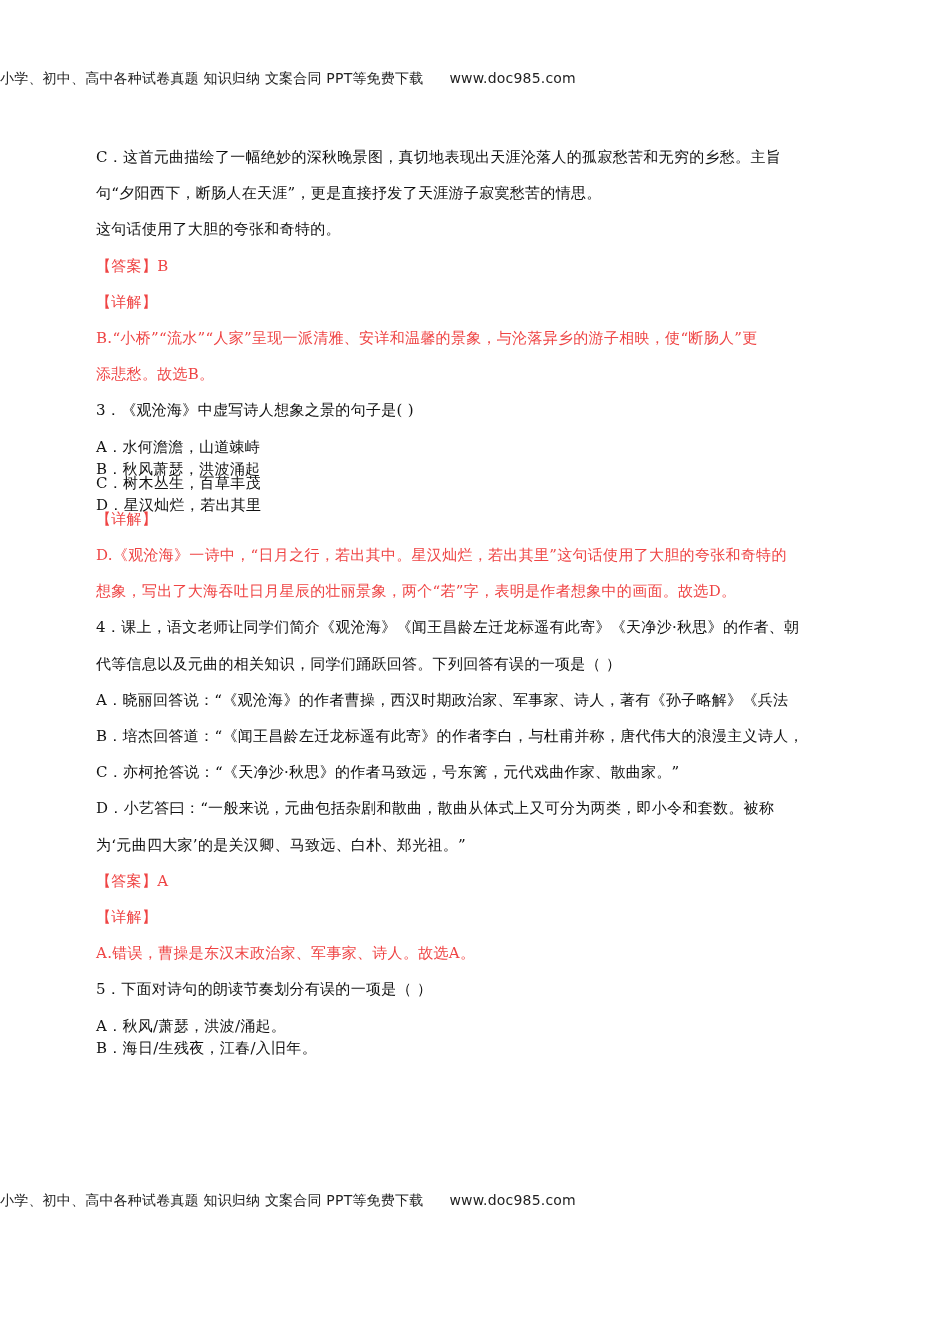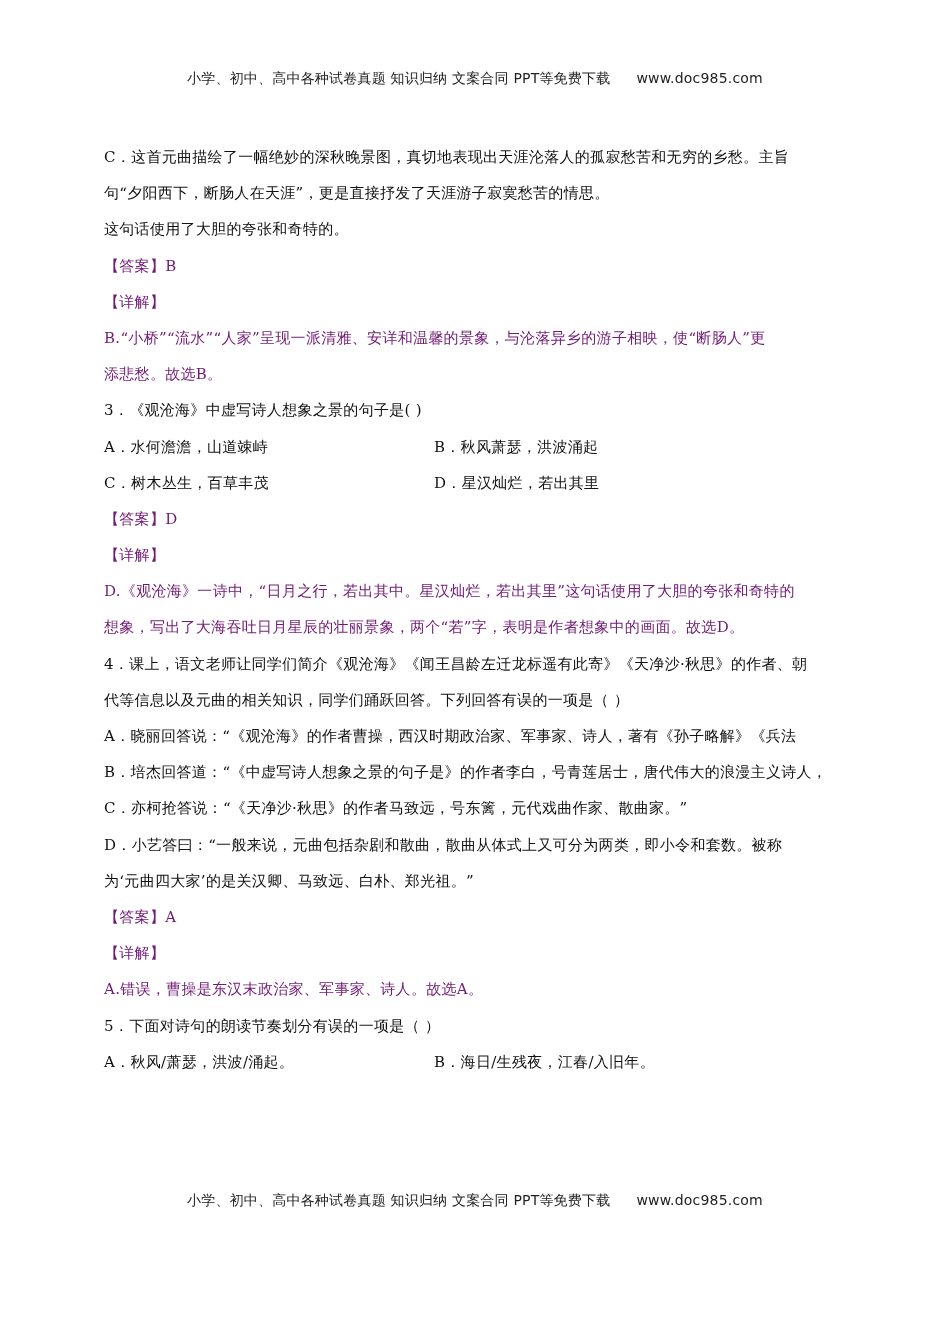--- a/index.html
+++ b/index.html
@@ -1,26 +1,26 @@
 <!DOCTYPE html>
 <html><head>
 <meta charset="utf-8">
 <style>
   html, body { margin: 0; padding: 0; background: #ffffff; }
   body { width: 950px; height: 1344px; position: relative; overflow: hidden;
          font-family: "DejaVu Serif", "Liberation Serif", serif; color: #111; }
-  .banner { position: absolute; left: 0; width: 950px; text-align: center;
+  .banner { position: absolute; left: 0; width: 950px; text-align: left;
             font-family: "DejaVu Sans", "Liberation Sans", sans-serif; font-size: 14px; color: #222; letter-spacing: 0.2px; }
   .banner .url { margin-left: 26px; }
   .banner-top { top: 70px; }
   .banner-bottom { top: 1192px; }
-  .content { position: absolute; left: 104px; top: 146px; width: 780px; }
+  .content { position: absolute; left: 96px; top: 146px; width: 780px; }
   .line { font-size: 15px; height: 36.2px; line-height: 22px; white-space: nowrap; letter-spacing: 0.3px; }
-  .red { color: #701a75; }
-  .opts { display: flex; }
+  .red { color: #ef4444; }
+  .opts { display: flex; flex-direction: column; }
   .opts .opt { width: 330px; }
 </style>
 </head>
 <body>
 
 <div class="banner banner-top">
   <span>小学、初中、高中各种试卷真题  知识归纳  文案合同  PPT等免费下载</span><span class="url">www.doc985.com</span>
 </div>
 
 <div class="content">
@@ -37,31 +37,28 @@
 
   <div class="line">3．《观沧海》中虚写诗人想象之景的句子是(   )</div>
   <div class="line opts">
     <span class="opt">A．水何澹澹，山道竦峙</span>
     <span class="opt">B．秋风萧瑟，洪波涌起</span>
   </div>
   <div class="line opts">
     <span class="opt">C．树木丛生，百草丰茂</span>
     <span class="opt">D．星汉灿烂，若出其里</span>
   </div>
-  <div class="line red">
-    <span>【答案】</span><span>D</span>
-  </div>
   <div class="line red">【详解】</div>
   <div class="line red">D.《观沧海》一诗中，“日月之行，若出其中。星汉灿烂，若出其里”这句话使用了大胆的夸张和奇特的</div>
   <div class="line red">想象，写出了大海吞吐日月星辰的壮丽景象，两个“若”字，表明是作者想象中的画面。故选D。</div>
 
   <div class="line">4．课上，语文老师让同学们简介《观沧海》《闻王昌龄左迁龙标遥有此寄》《天净沙·秋思》的作者、朝</div>
   <div class="line">代等信息以及元曲的相关知识，同学们踊跃回答。下列回答有误的一项是（        ）</div>
   <div class="line">A．晓丽回答说：“《观沧海》的作者曹操，西汉时期政治家、军事家、诗人，著有《孙子略解》《兵法</div>
-  <div class="line">B．培杰回答道：“《中虚写诗人想象之景的句子是》的作者李白，号青莲居士，唐代伟大的浪漫主义诗人，</div>
+  <div class="line">B．培杰回答道：“《闻王昌龄左迁龙标遥有此寄》的作者李白，与杜甫并称，唐代伟大的浪漫主义诗人，</div>
   <div class="line">C．亦柯抢答说：“《天净沙·秋思》的作者马致远，号东篱，元代戏曲作家、散曲家。”</div>
   <div class="line">D．小艺答曰：“一般来说，元曲包括杂剧和散曲，散曲从体式上又可分为两类，即小令和套数。被称</div>
   <div class="line">为‘元曲四大家’的是关汉卿、马致远、白朴、郑光祖。”</div>
   <div class="line red">
     <span>【答案】</span><span>A</span>
   </div>
   <div class="line red">【详解】</div>
   <div class="line red">A.错误，曹操是东汉末政治家、军事家、诗人。故选A。</div>
 
   <div class="line">5．下面对诗句的朗读节奏划分有误的一项是（        ）</div>

